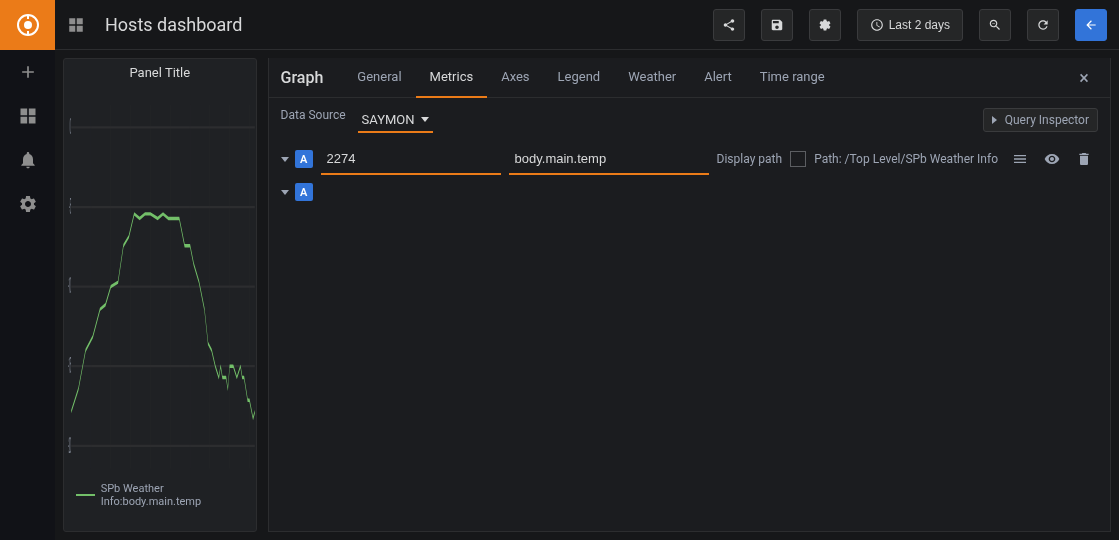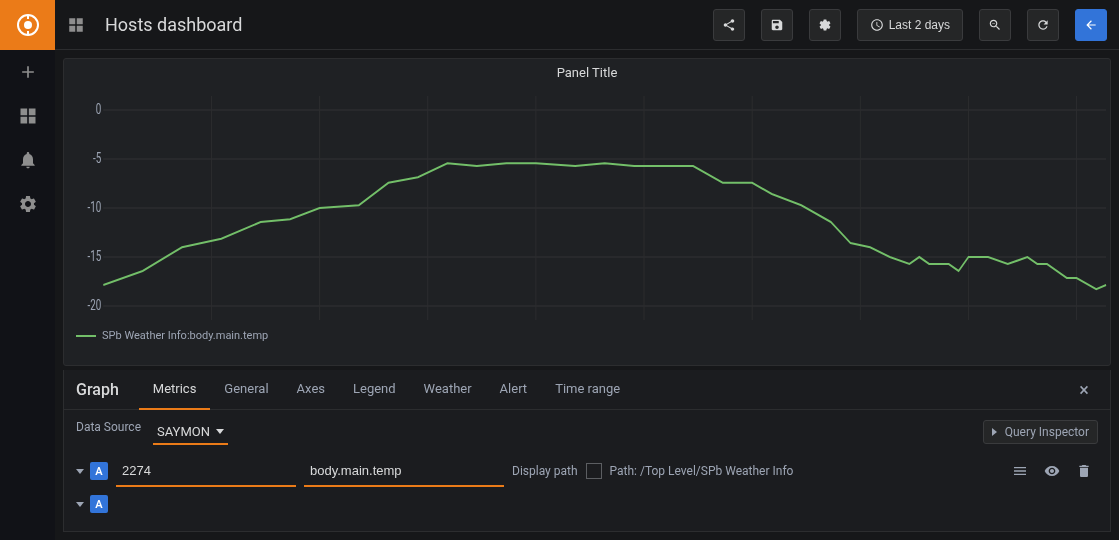--- a/index.html
+++ b/index.html
@@ -97,24 +97,24 @@
       border-color: #3274d9;
     }
     .time-btn {
       padding: 0 12px;
     }
 
     
     .content {
       flex: 1;
       display: flex;
-      flex-direction: column;
+      flex-direction: row;
       padding: 8px;
       overflow: hidden;
-      gap: 4px;
+      gap: 11px;
     }
 
     
     .chart-panel {
       background: #1f2124;
       border: 1px solid #2c2d2f;
       border-radius: 3px;
       flex: 1;
       min-height: 0;
       position: relative;
@@ -477,25 +477,25 @@
           <div class="legend-line"></div>
           <span>SPb Weather Info:body.main.temp</span>
         </div>
       </div>
     </div>
 
     <div class="edit-panel">
 
       <div class="edit-tabs">
         <span class="edit-panel-title">Graph</span>
+        <div class="tab">
+          <span>General</span>
+        </div>
         <div class="tab active">
           <span>Metrics</span>
-        </div>
-        <div class="tab">
-          <span>General</span>
         </div>
         <div class="tab">
           <span>Axes</span>
         </div>
         <div class="tab">
           <span>Legend</span>
         </div>
         <div class="tab">
           <span>Weather</span>
         </div>

